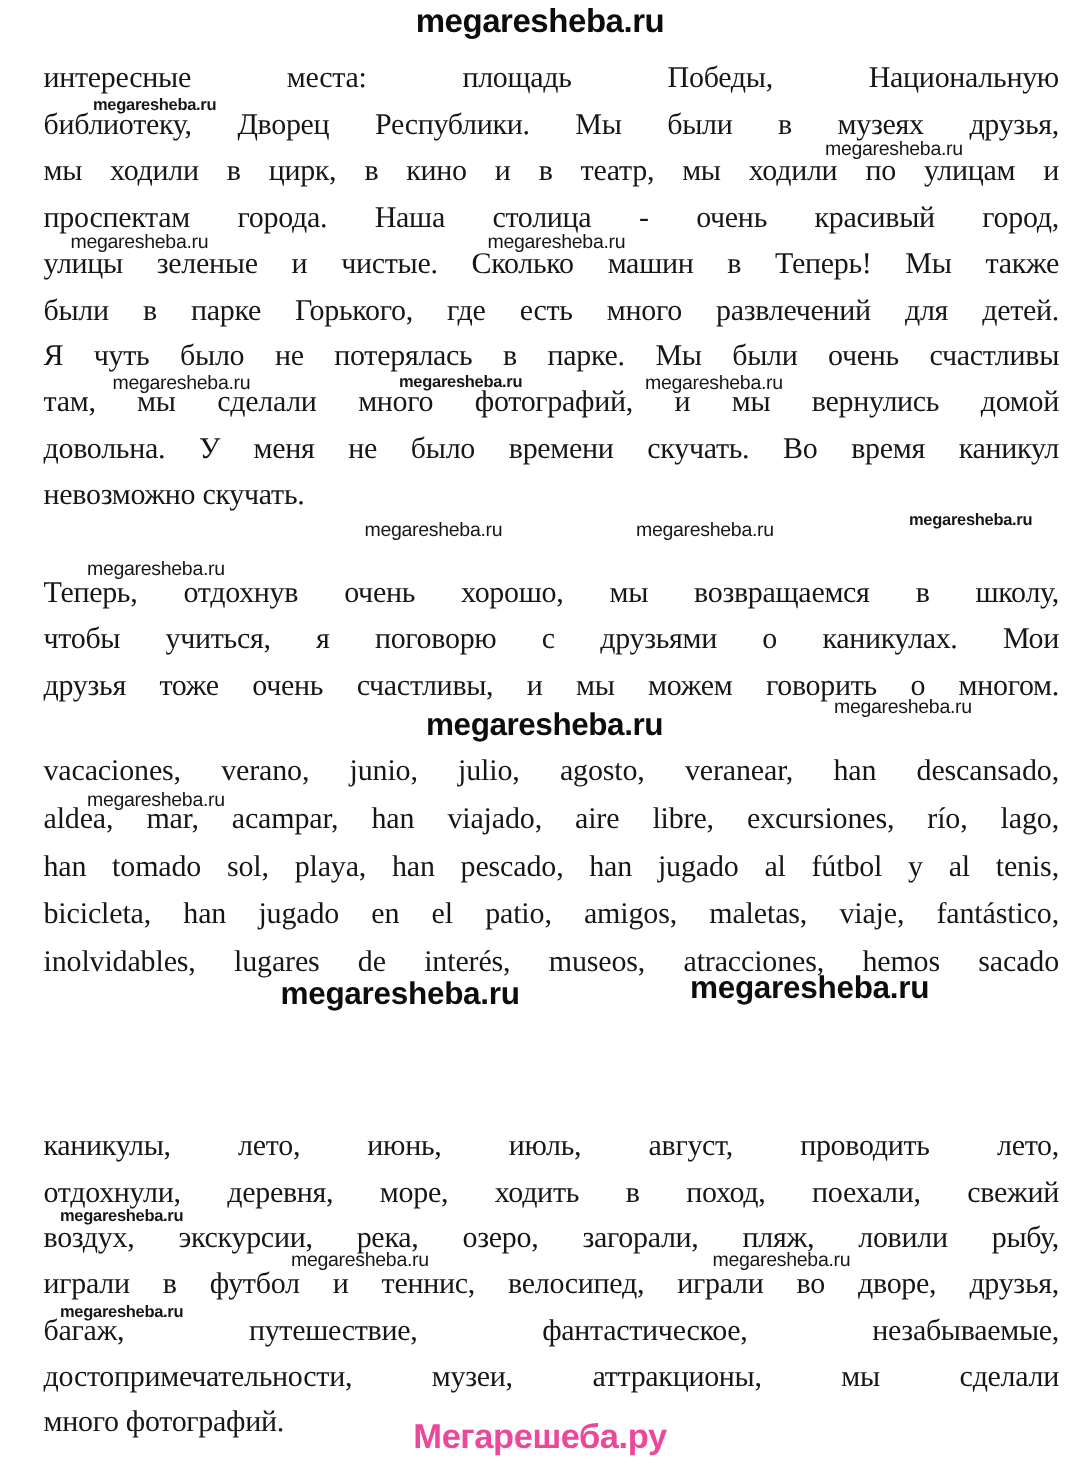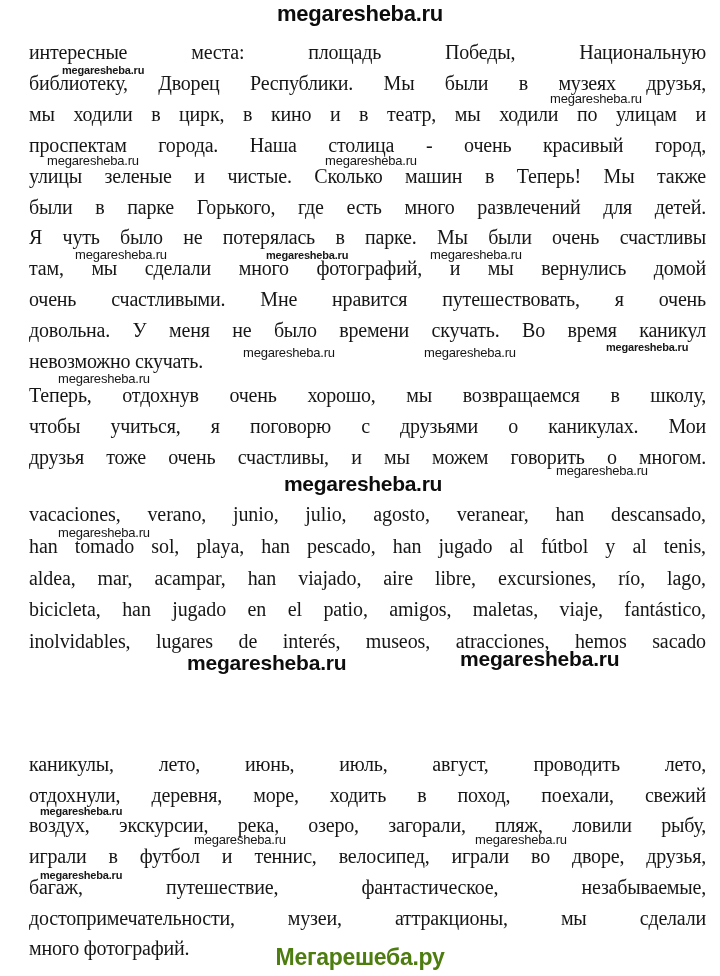--- a/index.html
+++ b/index.html
@@ -19,21 +19,21 @@
   .p4{top:725px;line-height:30.7px;margin-top:24px;}
   .jl{text-align:justify;text-align-last:justify;}
   .ll{text-align:left;text-align-last:left;}
   .cwm{
     position:absolute;left:284px;top:472px;
     font-family:"Liberation Sans",sans-serif;font-weight:700;font-size:21px;color:#0d0d0d;
     letter-spacing:-0.3px;white-space:nowrap;
   }
   .ftr{
     position:absolute;top:944px;left:0;width:100%;text-align:center;
-    font-family:"Liberation Sans",sans-serif;font-weight:700;font-size:23px;color:#4d7c0f;
+    font-family:"Liberation Sans",sans-serif;font-weight:700;font-size:23px;color:#ec4899;
     letter-spacing:-0.3px;
   }
   .wm{
     position:absolute;font-family:"Liberation Sans",sans-serif;color:#161616;
     white-space:nowrap;line-height:1;letter-spacing:-0.2px;
   }
   .wr{font-size:13px;}
   .wb{font-size:11px;font-weight:700;}
   .wB{font-size:21px;font-weight:700;color:#0d0d0d;}
 </style>
@@ -46,37 +46,36 @@
 
   <div class="para p1">
     <div class="jl">интересные места: площадь Победы, Национальную</div>
     <div class="jl">библиотеку, Дворец Республики. Мы были в музеях друзья,</div>
     <div class="jl">мы ходили в цирк, в кино и в театр, мы ходили по улицам и</div>
     <div class="jl">проспектам города. Наша столица - очень красивый город,</div>
     <div class="jl">улицы зеленые и чистые. Сколько машин в Теперь! Мы также</div>
     <div class="jl">были в парке Горького, где есть много развлечений для детей.</div>
     <div class="jl">Я чуть было не потерялась в парке. Мы были очень счастливы</div>
     <div class="jl">там, мы сделали много фотографий, и мы вернулись домой</div>
-    <div class="jl">очень счастливыми. Мне нравится путешествовать, я очень</div>
     <div class="jl">довольна. У меня не было времени скучать. Во время каникул</div>
     <div class="ll">невозможно скучать.</div>
   </div>
 
   <div class="para p2">
     <div class="jl">Теперь, отдохнув очень хорошо, мы возвращаемся в школу,</div>
     <div class="jl">чтобы учиться, я поговорю с друзьями о каникулах. Мои</div>
     <div class="jl">друзья тоже очень счастливы, и мы можем говорить о многом.</div>
   </div>
 
   <div class="cwm">megaresheba.ru</div>
 
   <div class="para p3">
     <div class="jl">vacaciones, verano, junio, julio, agosto, veranear, han descansado,</div>
+    <div class="jl">aldea, mar, acampar, han viajado, aire libre, excursiones, río, lago,</div>
     <div class="jl">han tomado sol, playa, han pescado, han jugado al fútbol y al tenis,</div>
-    <div class="jl">aldea, mar, acampar, han viajado, aire libre, excursiones, río, lago,</div>
     <div class="jl">bicicleta, han jugado en el patio, amigos, maletas, viaje, fantástico,</div>
     <div class="jl">inolvidables, lugares de interés, museos, atracciones, hemos sacado</div>
   </div>
 
   <div class="para p4">
     <div class="jl">каникулы, лето, июнь, июль, август, проводить лето,</div>
     <div class="jl">отдохнули, деревня, море, ходить в поход, поехали, свежий</div>
     <div class="jl">воздух, экскурсии, река, озеро, загорали, пляж, ловили рыбу,</div>
     <div class="jl">играли в футбол и теннис, велосипед, играли во дворе, друзья,</div>
     <div class="jl">багаж, путешествие, фантастическое, незабываемые,</div>

